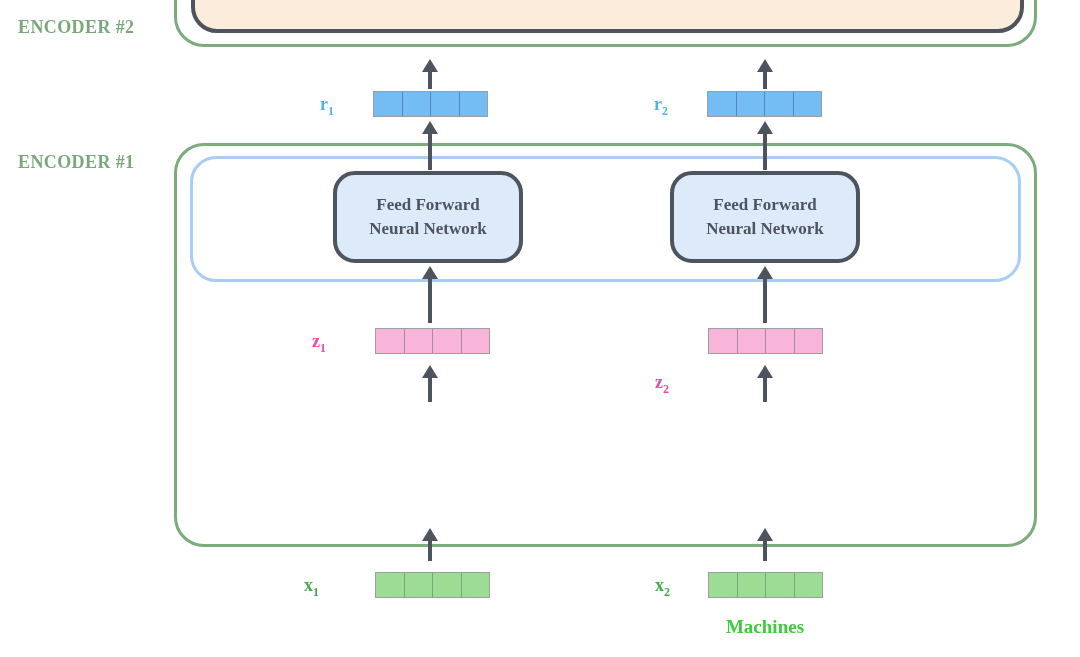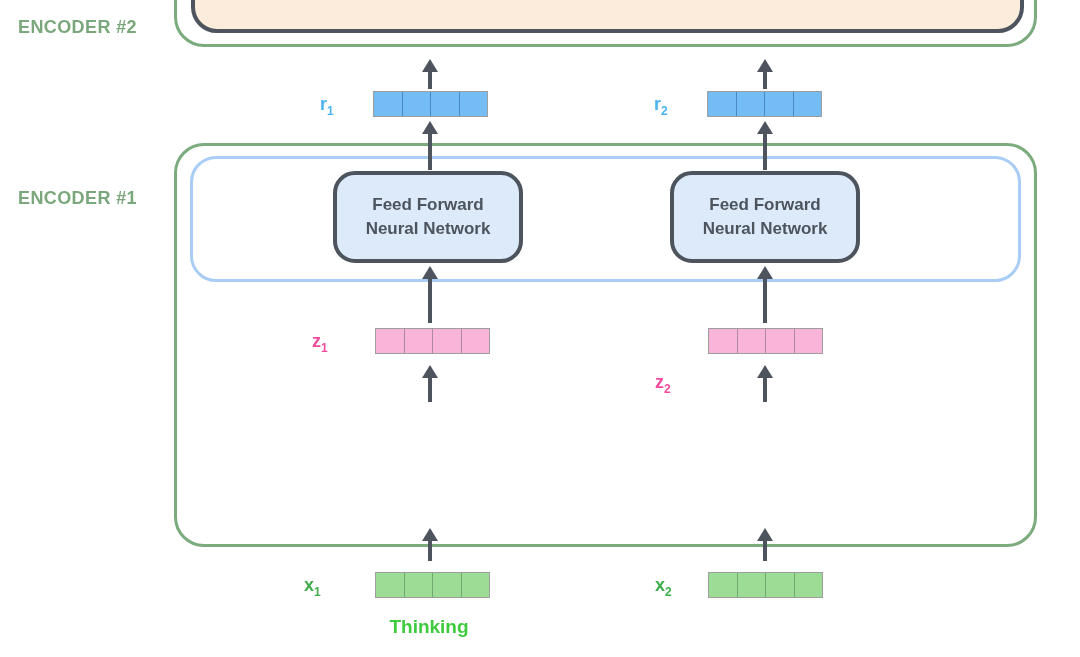--- a/index.html
+++ b/index.html
@@ -2,21 +2,21 @@
 <html style="--encoder-border: #7cab7e; --encoder-label: #7aa77b; --ffn-layer-border: #a9cdf4; --block-border: #4d545e; --text-dark: #4d545e; --ffn-fill: #ddeaf9; --attention-fill: #fcecdc; --arrow: #4d545e; --vector-frame: #9e9e9e; --r-fill: #74bdf4; --r-sep: #4d88c5; --r-label: #4cb3f0; --z-fill: #f9b4da; --z-sep: #ab89a2; --z-label: #ef4b9f; --x-fill: #9cdc94; --x-sep: #73a874; --x-label: #3fad4a; --word-green: #3ecb3e;"><head>
 <meta charset="utf-8">
 <style>
   html,body{margin:0;padding:0;background:#ffffff;}
   *{box-sizing:border-box;}
   #canvas{
     position:relative;
     width:1080px;height:657px;
     overflow:hidden;
     background:#ffffff;
-    font-family:Liberation Sans, sans-serif;
+    font-family:Liberation Serif, serif;
   }
 
   
   .encoder-box{
     position:absolute;
     border:3px solid var(--encoder-border);
     border-radius:30px;
     background:transparent;
   }
   .encoder-label{
@@ -116,21 +116,21 @@
 </style>
 </head>
 <body>
 
 <div id="canvas">
 
   <div class="encoder-box" style="left:174px;top:-65px;width:863px;height:112px;"></div>
   <div class="block attention-block clipped" style="left:191px;top:-57px;width:833px;height:90px;"></div>
 
   <div class="encoder-label" style="left:18px;top:17px;">ENCODER #2</div>
-  <div class="encoder-label" style="left:18px;top:152px;margin-top:36px;">ENCODER #1</div>
+  <div class="encoder-label" style="left:18px;top:152px;">ENCODER #1</div>
 
   <div class="encoder-box" style="left:174px;top:143px;width:863px;height:404px;"></div>
 
   <div class="ffn-layer-box" style="left:190px;top:156px;width:831px;height:126px;"></div>
 
   <div class="block ffn-block" style="left:333px;top:171px;width:190px;height:92px;">
     <span>Feed Forward</span>
     <span>Neural Network</span>
   </div>
   <div class="block ffn-block" style="left:670px;top:171px;width:190px;height:92px;">
@@ -218,15 +218,15 @@
       <div class="cell"></div>
     </div>
   <div class="vec-label lab-x" style="left:655px;top:573px;"><span>x</span><sub>2</sub></div>
   <div class="vector vec-x" style="left:708px;top:572px;">
       <div class="cell"></div>
       <div class="cell"></div>
       <div class="cell"></div>
       <div class="cell"></div>
     </div>
 
-  <div class="word-label" style="left:429px;top:616px;">Thinking</div>
+  <div class="word-label" style="left:765px;top:616px;">Machines</div>
 
 </div>
 
 </body></html>

